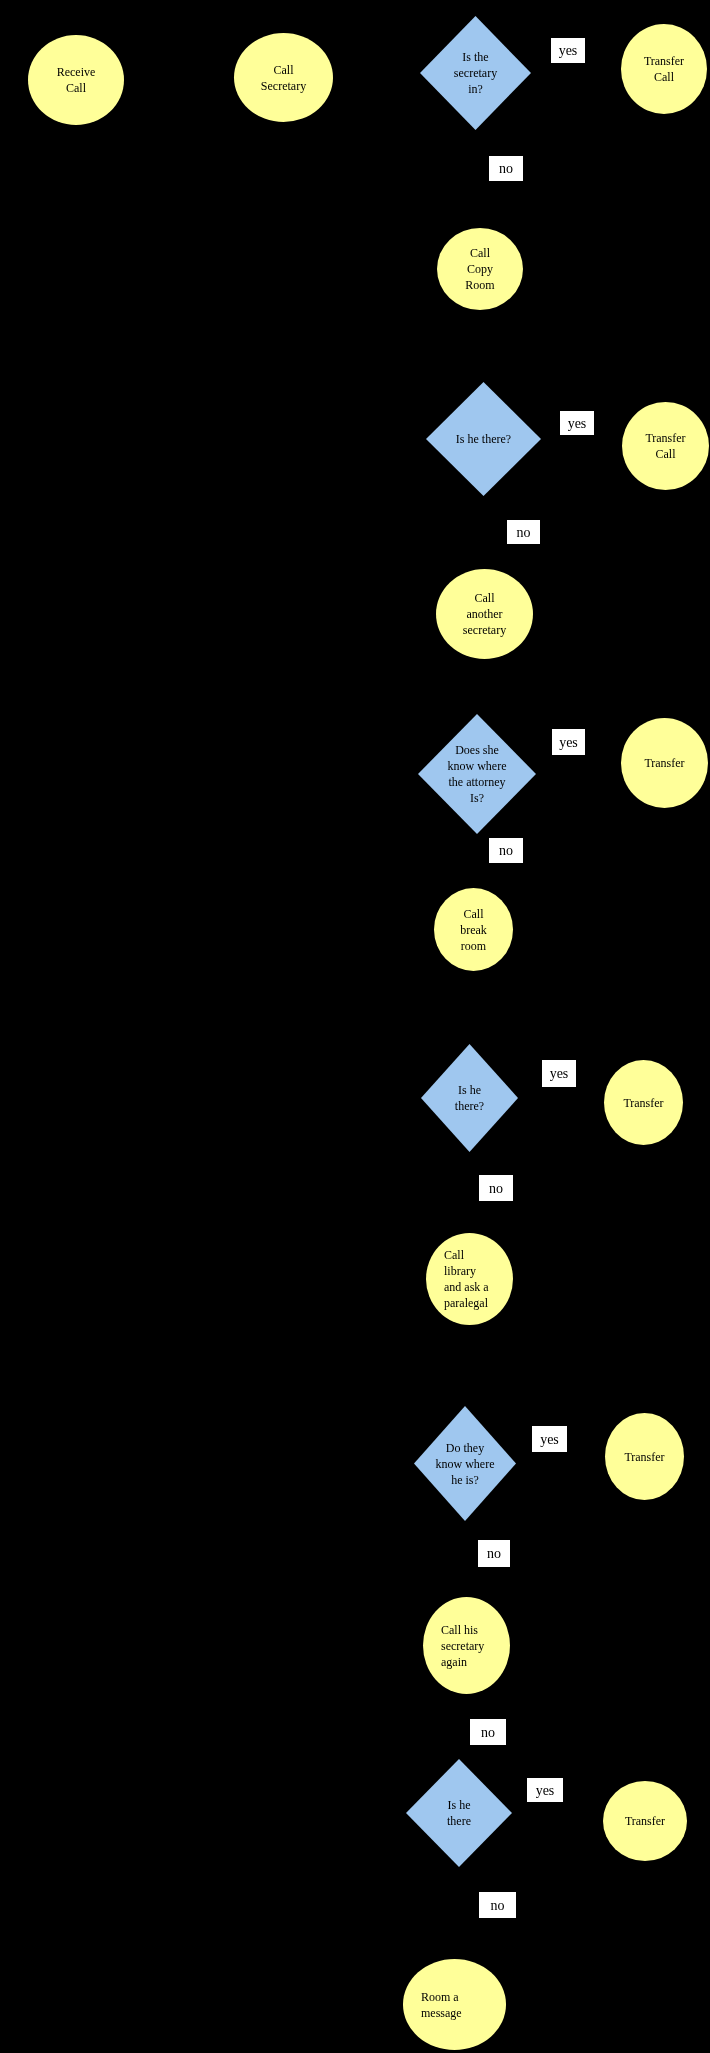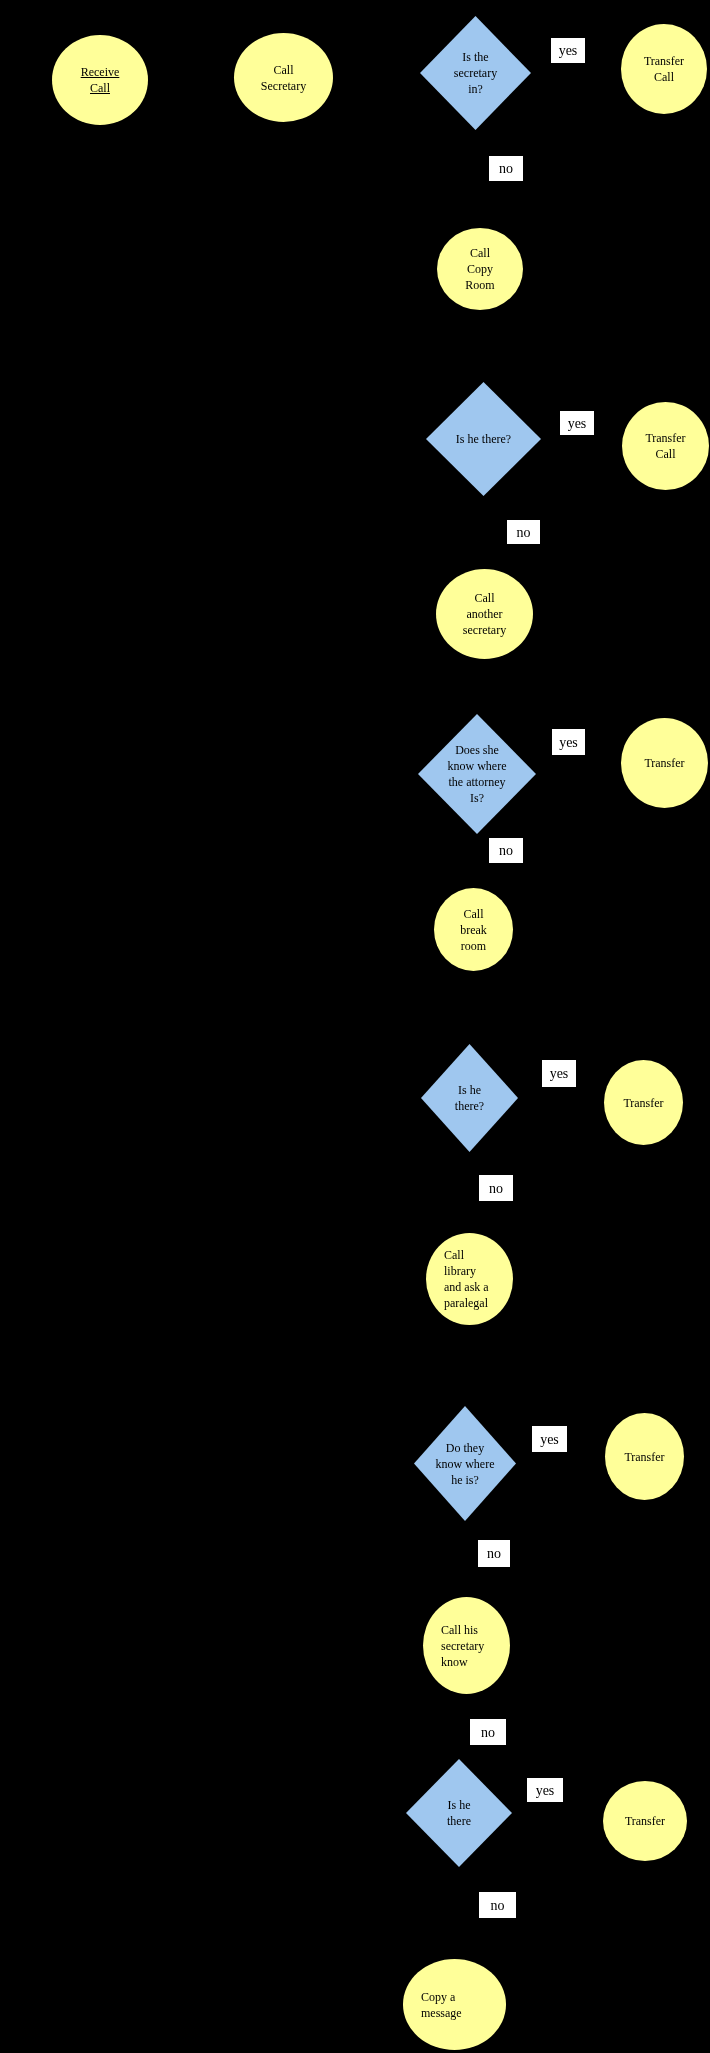--- a/index.html
+++ b/index.html
@@ -19,21 +19,21 @@
   }
   .process{ background:var(--process); border-radius:50%; }
   .decision{ background:var(--decision); clip-path:polygon(50% 0,100% 50%,50% 100%,0 50%); }
   .edge-label{ background:var(--label); font-size:14px; line-height:13px; }
   .align-left{ text-align:left; justify-content:flex-start; padding-left:18px; }
 </style>
 </head>
 <body>
 
 <div id="diagram">
-    <div class="node process" style="left: 52px; top: 35px; width: 96px; height: 90px; text-decoration: underline;">Receive
+    <div class="node process" style="left: 28px; top: 35px; width: 96px; height: 90px;">Receive
 Call</div>
     <div class="node process" style="left: 234px; top: 33px; width: 99px; height: 89px;">Call
 Secretary</div>
     <div class="node decision" style="left: 420px; top: 16px; width: 111px; height: 114px;">Is the
 secretary
 in?</div>
     <div class="node edge-label" style="left: 551px; top: 38px; width: 34px; height: 25px;">yes</div>
     <div class="node process" style="left: 621px; top: 24px; width: 86px; height: 90px;">Transfer
 Call</div>
     <div class="node edge-label" style="left: 489px; top: 156px; width: 34px; height: 25px;">no</div>
@@ -68,22 +68,22 @@
 and ask a
 paralegal</div>
     <div class="node decision" style="left: 414px; top: 1406px; width: 102px; height: 115px;">Do they
 know where
 he is?</div>
     <div class="node edge-label" style="left: 532px; top: 1426px; width: 35px; height: 26px;">yes</div>
     <div class="node process" style="left: 605px; top: 1413px; width: 79px; height: 87px;">Transfer</div>
     <div class="node edge-label" style="left: 478px; top: 1540px; width: 32px; height: 27px;">no</div>
     <div class="node process align-left" style="left: 423px; top: 1597px; width: 87px; height: 97px;">Call his
 secretary
-know</div>
+again</div>
     <div class="node edge-label" style="left: 470px; top: 1719px; width: 36px; height: 26px;">no</div>
     <div class="node decision" style="left: 406px; top: 1759px; width: 106px; height: 108px;">Is he
 there</div>
     <div class="node edge-label" style="left: 527px; top: 1778px; width: 36px; height: 24px;">yes</div>
     <div class="node process" style="left: 603px; top: 1781px; width: 84px; height: 80px;">Transfer</div>
     <div class="node edge-label" style="left: 479px; top: 1892px; width: 37px; height: 26px;">no</div>
-    <div class="node process align-left" style="left: 403px; top: 1959px; width: 103px; height: 91px;">Copy a
+    <div class="node process align-left" style="left: 403px; top: 1959px; width: 103px; height: 91px;">Room a
 message</div>
   </div>
 
 </body></html>

